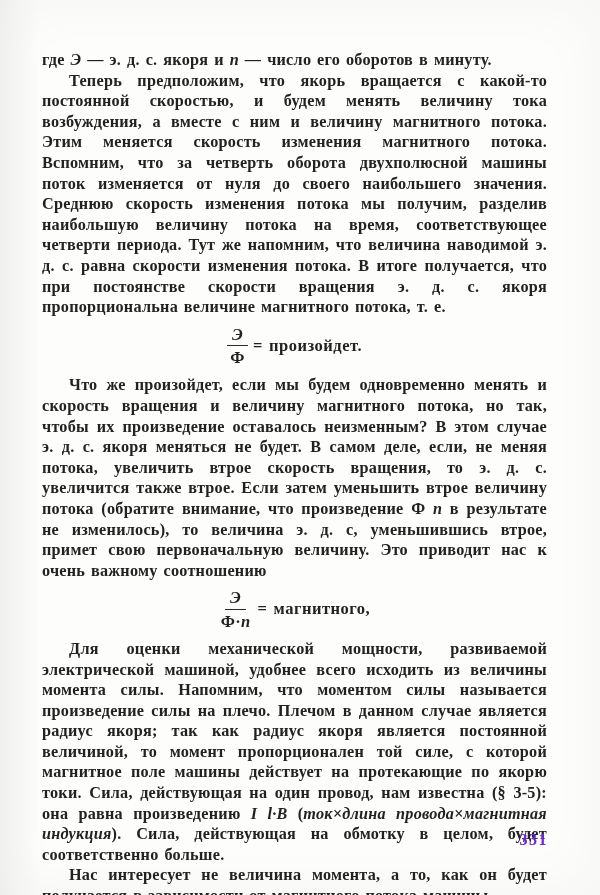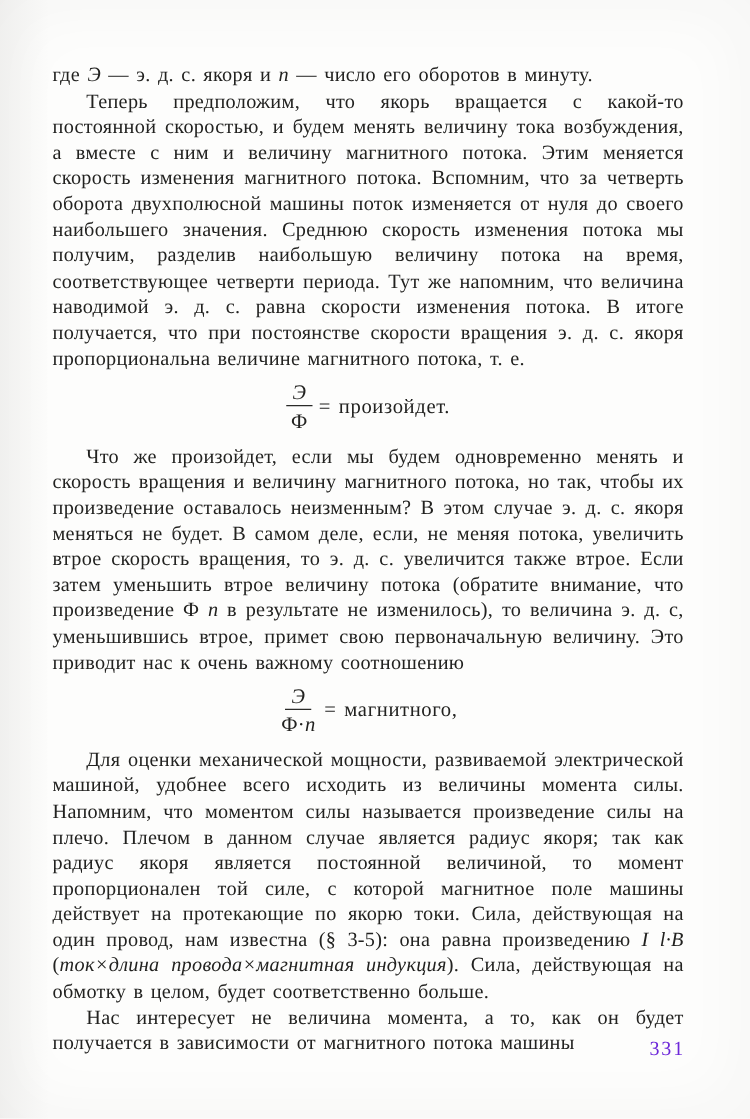--- a/index.html
+++ b/index.html
@@ -9,20 +9,21 @@
   }
   .page {
     position: relative;
     width: 600px;
     height: 895px;
     background: #fdfdfc;
     overflow: hidden;
     font-family: "Liberation Serif", "DejaVu Serif", serif;
     color: #222220;
     box-shadow: inset 0 0 60px rgba(60,55,45,0.04);
+    font-weight: bold;
   }
   
   .page::before {
     content: "";
     position: absolute;
     left: 0; top: 0; bottom: 0;
     width: 40px;
     background: linear-gradient(to right, rgba(70,65,55,0.05), rgba(70,65,55,0));
     pointer-events: none;
   }

